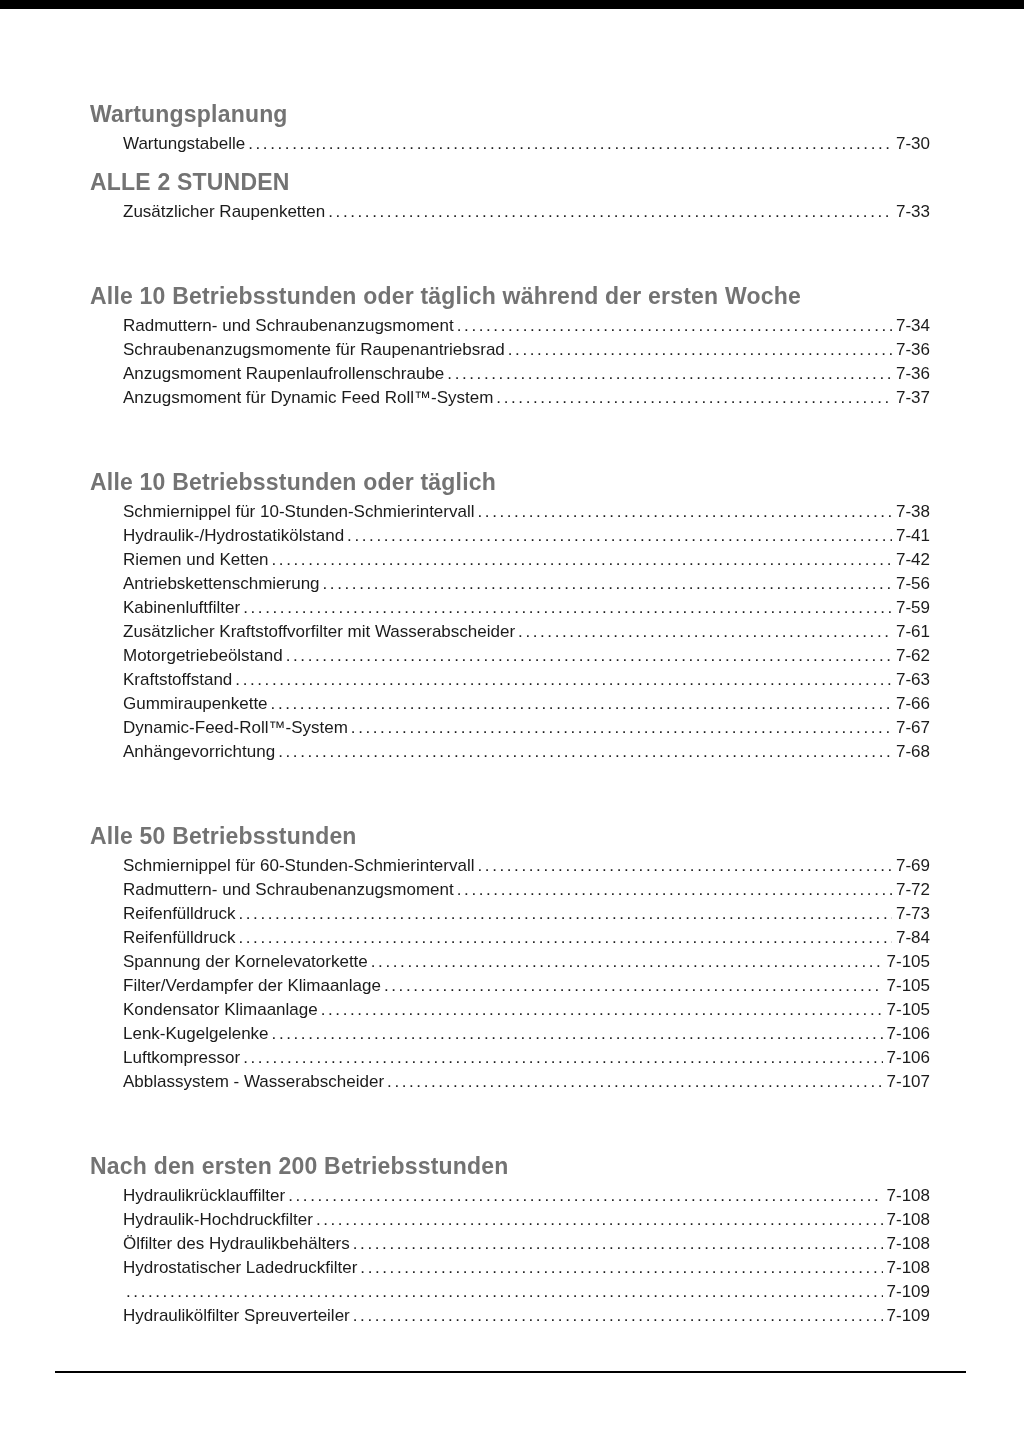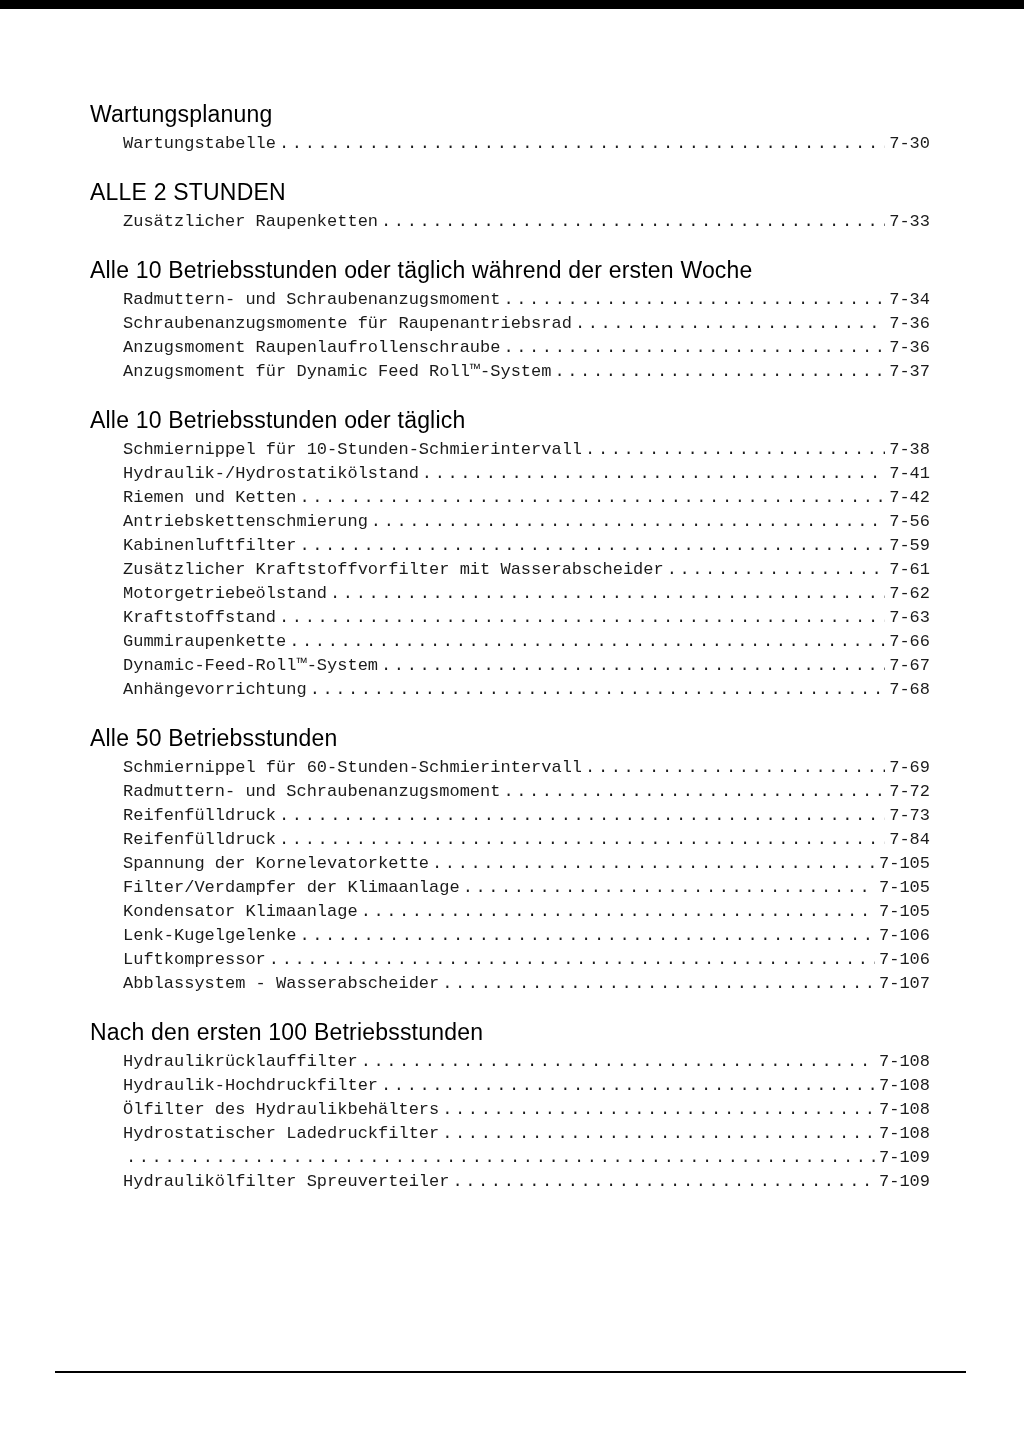--- a/index.html
+++ b/index.html
@@ -30,39 +30,38 @@
     right: 58px;
     height: 2px;
     background: #000000;
   }
   .content {
     position: absolute;
     top: 100px;
     left: 90px;
     right: 94px;
   }
-  .section { margin-top: 22px; }
+  .section { margin-top: 58px; }
   .section:nth-child(1) { margin-top: 0; }
-  .section:nth-child(2) { margin-top: 22px; }
+  .section:nth-child(2) { margin-top: 12px; }
   .heading {
     font-size: 23px;
-    font-weight: 400;
+    font-weight: 700;
     line-height: 28px;
     margin: 0 0 4px 0;
-    color: #000000;
+    color: #737373;
     letter-spacing: 0.2px;
   }
   .row {
     display: flex;
     align-items: center;
     padding-left: 33px;
     font-size: 17px;
     line-height: 24px;
     color: #1b1b1b;
-    font-family: Liberation Mono, monospace;
   }
   .label {
     white-space: nowrap;
     flex: 0 0 auto;
   }
   .leader {
     flex: 1 1 auto;
     overflow: hidden;
     white-space: nowrap;
     margin: 0 4px 0 3px;
@@ -227,21 +226,21 @@
         <span class="leader"></span>
         <span class="page-num">7-106</span>
       </div>
       <div class="row">
         <span class="label">Abblassystem - Wasserabscheider</span>
         <span class="leader"></span>
         <span class="page-num">7-107</span>
       </div>
     </section>
     <section class="section">
-      <h2 class="heading">Nach den ersten 100 Betriebsstunden</h2>
+      <h2 class="heading">Nach den ersten 200 Betriebsstunden</h2>
       <div class="row">
         <span class="label">Hydraulikrücklauffilter</span>
         <span class="leader"></span>
         <span class="page-num">7-108</span>
       </div>
       <div class="row">
         <span class="label">Hydraulik-Hochdruckfilter</span>
         <span class="leader"></span>
         <span class="page-num">7-108</span>
       </div>

